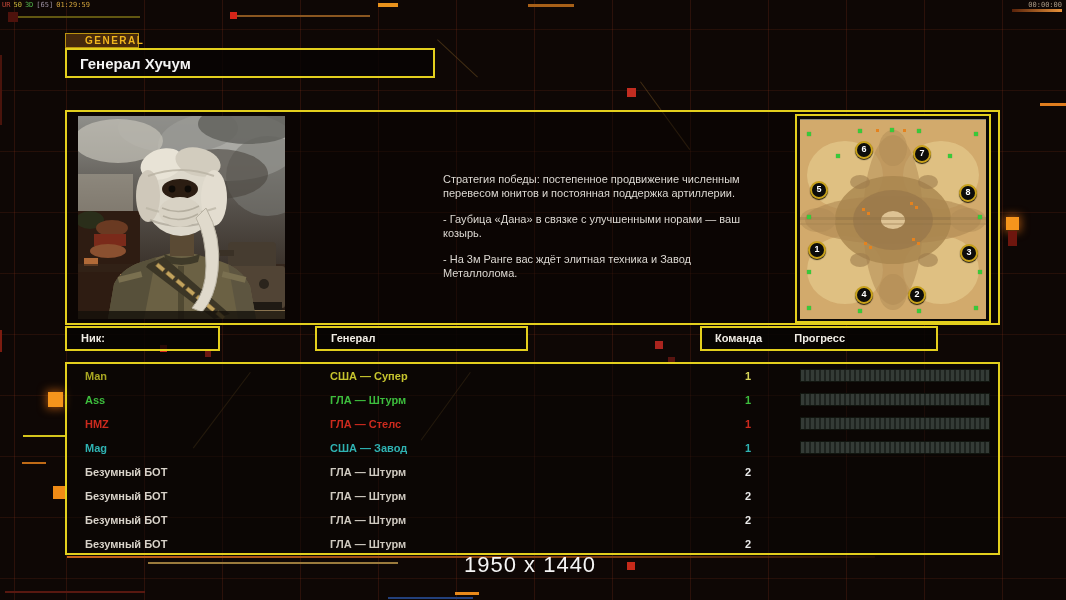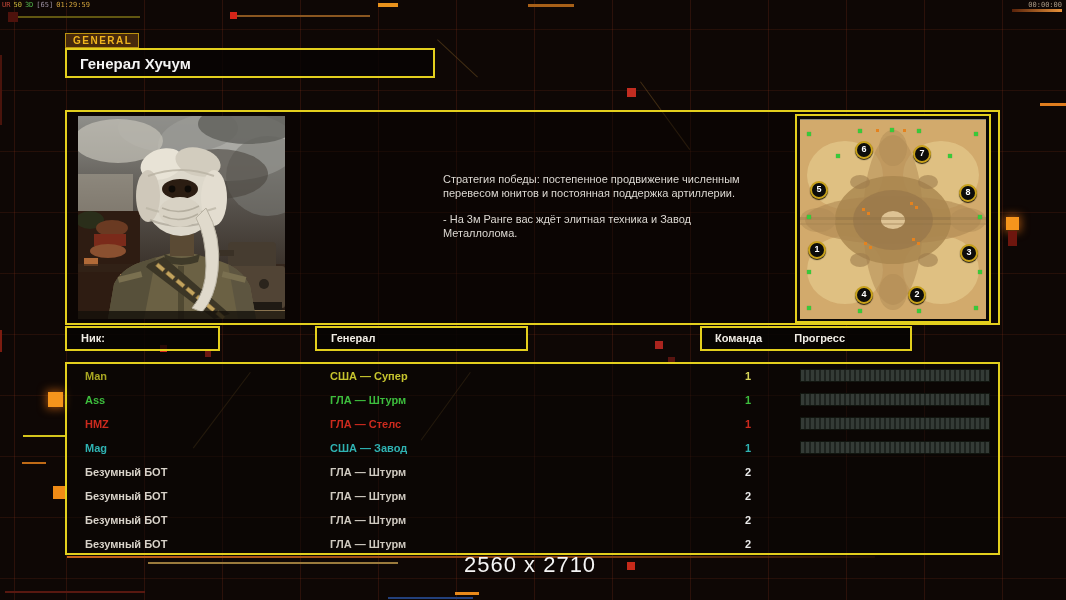--- a/index.html
+++ b/index.html
@@ -12,41 +12,41 @@
     background-position:66px 29px,66px 29px,0 0;}
   .abs{position:absolute;}
   
   #hud-left{left:2px;top:1px;font:7px "DejaVu Sans Mono",monospace;letter-spacing:0;}
   #hud-left span{margin-right:3px;}
   #hud-right{right:4px;top:1px;font:7px "DejaVu Sans Mono",monospace;color:#a89884;}
   
   .ybox{position:absolute;border:2px solid #e3cf1d;background:rgba(7,4,2,.78);box-sizing:border-box;}
   #tab{left:65px;top:33px;width:74px;height:15px;background:#46290c;border:1px solid #bb920f;
        color:#f0b51e;font-size:10px;font-weight:bold;letter-spacing:1.5px;line-height:13px;
-       padding-left:7px;box-sizing:border-box;}
+       padding-left:19px;box-sizing:border-box;}
   #titlebox{left:65px;top:48px;width:370px;height:30px;}
   #titlebox span{display:block;padding:5px 0 0 13px;color:#f4f4f4;font-size:15px;font-weight:bold;}
   #infopanel{left:65px;top:110px;width:935px;height:215px;background:rgba(8,5,3,.45);}
   #portrait{position:absolute;left:11px;top:4px;width:207px;height:203px;overflow:hidden;background:#1a120c;}
   #briefing{position:absolute;left:376px;top:48px;width:322px;color:#dcd8d2;font-size:11px;line-height:1.28;margin-top:12px;}
   #briefing p{margin:0 0 12px 0;}
   #mapbox{position:absolute;left:728px;top:2px;width:196px;height:209px;border:2px solid #e3cf1d;
           background:#0a0705;padding:3px;box-sizing:border-box;}
   #mapinner{position:relative;width:186px;height:199px;overflow:hidden;border-top:1px solid #8a8578;}
   .marker{position:absolute;width:18px;height:18px;border-radius:50%;background:#0d0d0b;
           border:2px solid #c9a21b;box-sizing:border-box;color:#fff;font-size:9px;font-weight:bold;
           text-align:center;line-height:13px;box-shadow:0 1px 1px rgba(10,8,0,.9);}
   .gdot{position:absolute;width:4px;height:4px;background:#39c939;box-shadow:0 0 1px #1a7a1a;}
   .odot{position:absolute;width:3px;height:3px;background:#e5821e;}
   
   .hbox{position:absolute;top:326px;height:25px;border:2px solid #e3cf1d;background:rgba(6,4,2,.85);
         box-sizing:border-box;color:#f0ece4;font-weight:bold;font-size:11px;line-height:21px;}
   #hb-nick{left:65px;width:155px;padding-left:14px;}
   #hb-gen{left:315px;width:213px;padding-left:14px;}
-  #hb-team{left:700px;width:212px;}
+  #hb-team{left:700px;width:238px;}
   #hb-team .lbl1{margin-left:13px;}
   #hb-team .lbl2{margin-left:29px;}
   
   #tablepanel{left:65px;top:362px;width:935px;height:193px;background:rgba(8,5,3,.5);}
   .prow{position:relative;height:24px;font-weight:bold;}
   .prow .nick{position:absolute;left:18px;top:6px;font-size:11px;}
   .prow .gen{position:absolute;left:263px;top:6px;font-size:11px;}
   .prow .team{position:absolute;left:664px;top:6px;width:34px;text-align:center;font-size:11px;}
   .prow .pbar{position:absolute;left:733px;top:5px;width:190px;height:13px;
       background:repeating-linear-gradient(90deg,#343b36 0 3px,#1e231f 3px 5px);
@@ -178,20 +178,21 @@
         <path d="M84,92 Q102,100 121,90" stroke="#b5afa0" stroke-width="1.5" fill="none"></path>
         <path d="M85,100 Q102,108 120,98" stroke="#b5afa0" stroke-width="1.5" fill="none"></path>
 
         <path d="M128,92 Q144,120 140,155 Q137,182 124,196 L114,192 Q128,176 128,150 Q128,120 118,102 Z" fill="#e0dacc" stroke="#b8b2a3" stroke-width="1"></path>
         <rect x="0" y="195" width="207" height="8" fill="#14100a" opacity=".8"></rect>
       </svg>
     </div>
 
     <div id="briefing">
         <p>Стратегия победы: постепенное продвижение численным перевесом юнитов и постоянная поддержка артиллерии.</p>
+        <p>- Гаубица «Дана» в связке с улучшенными норами — ваш козырь.</p>
         <p>- На 3м Ранге вас ждёт элитная техника и Завод Металлолома.</p>
       </div>
 
     <div id="mapbox">
       <div id="mapinner">
         <svg width="186" height="199" viewBox="0 0 186 199" xmlns="http://www.w3.org/2000/svg">
           <rect width="186" height="199" fill="#d2aa6c"></rect>
           <ellipse cx="45" cy="55" rx="38" ry="34" fill="#e0c285" opacity=".9"></ellipse>
           <ellipse cx="141" cy="55" rx="38" ry="34" fill="#e0c285" opacity=".9"></ellipse>
           <ellipse cx="45" cy="150" rx="38" ry="34" fill="#e0c285" opacity=".9"></ellipse>
@@ -265,15 +266,15 @@
           <span class="team" style="color: rgb(234, 234, 234);">2</span>
         </div>
         <div class="prow">
           <span class="nick" style="color: rgb(216, 210, 201);">Безумный БОТ</span>
           <span class="gen" style="color: rgb(207, 201, 192);">ГЛА — Штурм</span>
           <span class="team" style="color: rgb(234, 234, 234);">2</span>
         </div>
       </div>
   </div>
 
-  <div id="footer-res" class="abs">2560 x 2710</div>
+  <div id="footer-res" class="abs">1950 x 1440</div>
 
 </div>
 
 </body></html>

